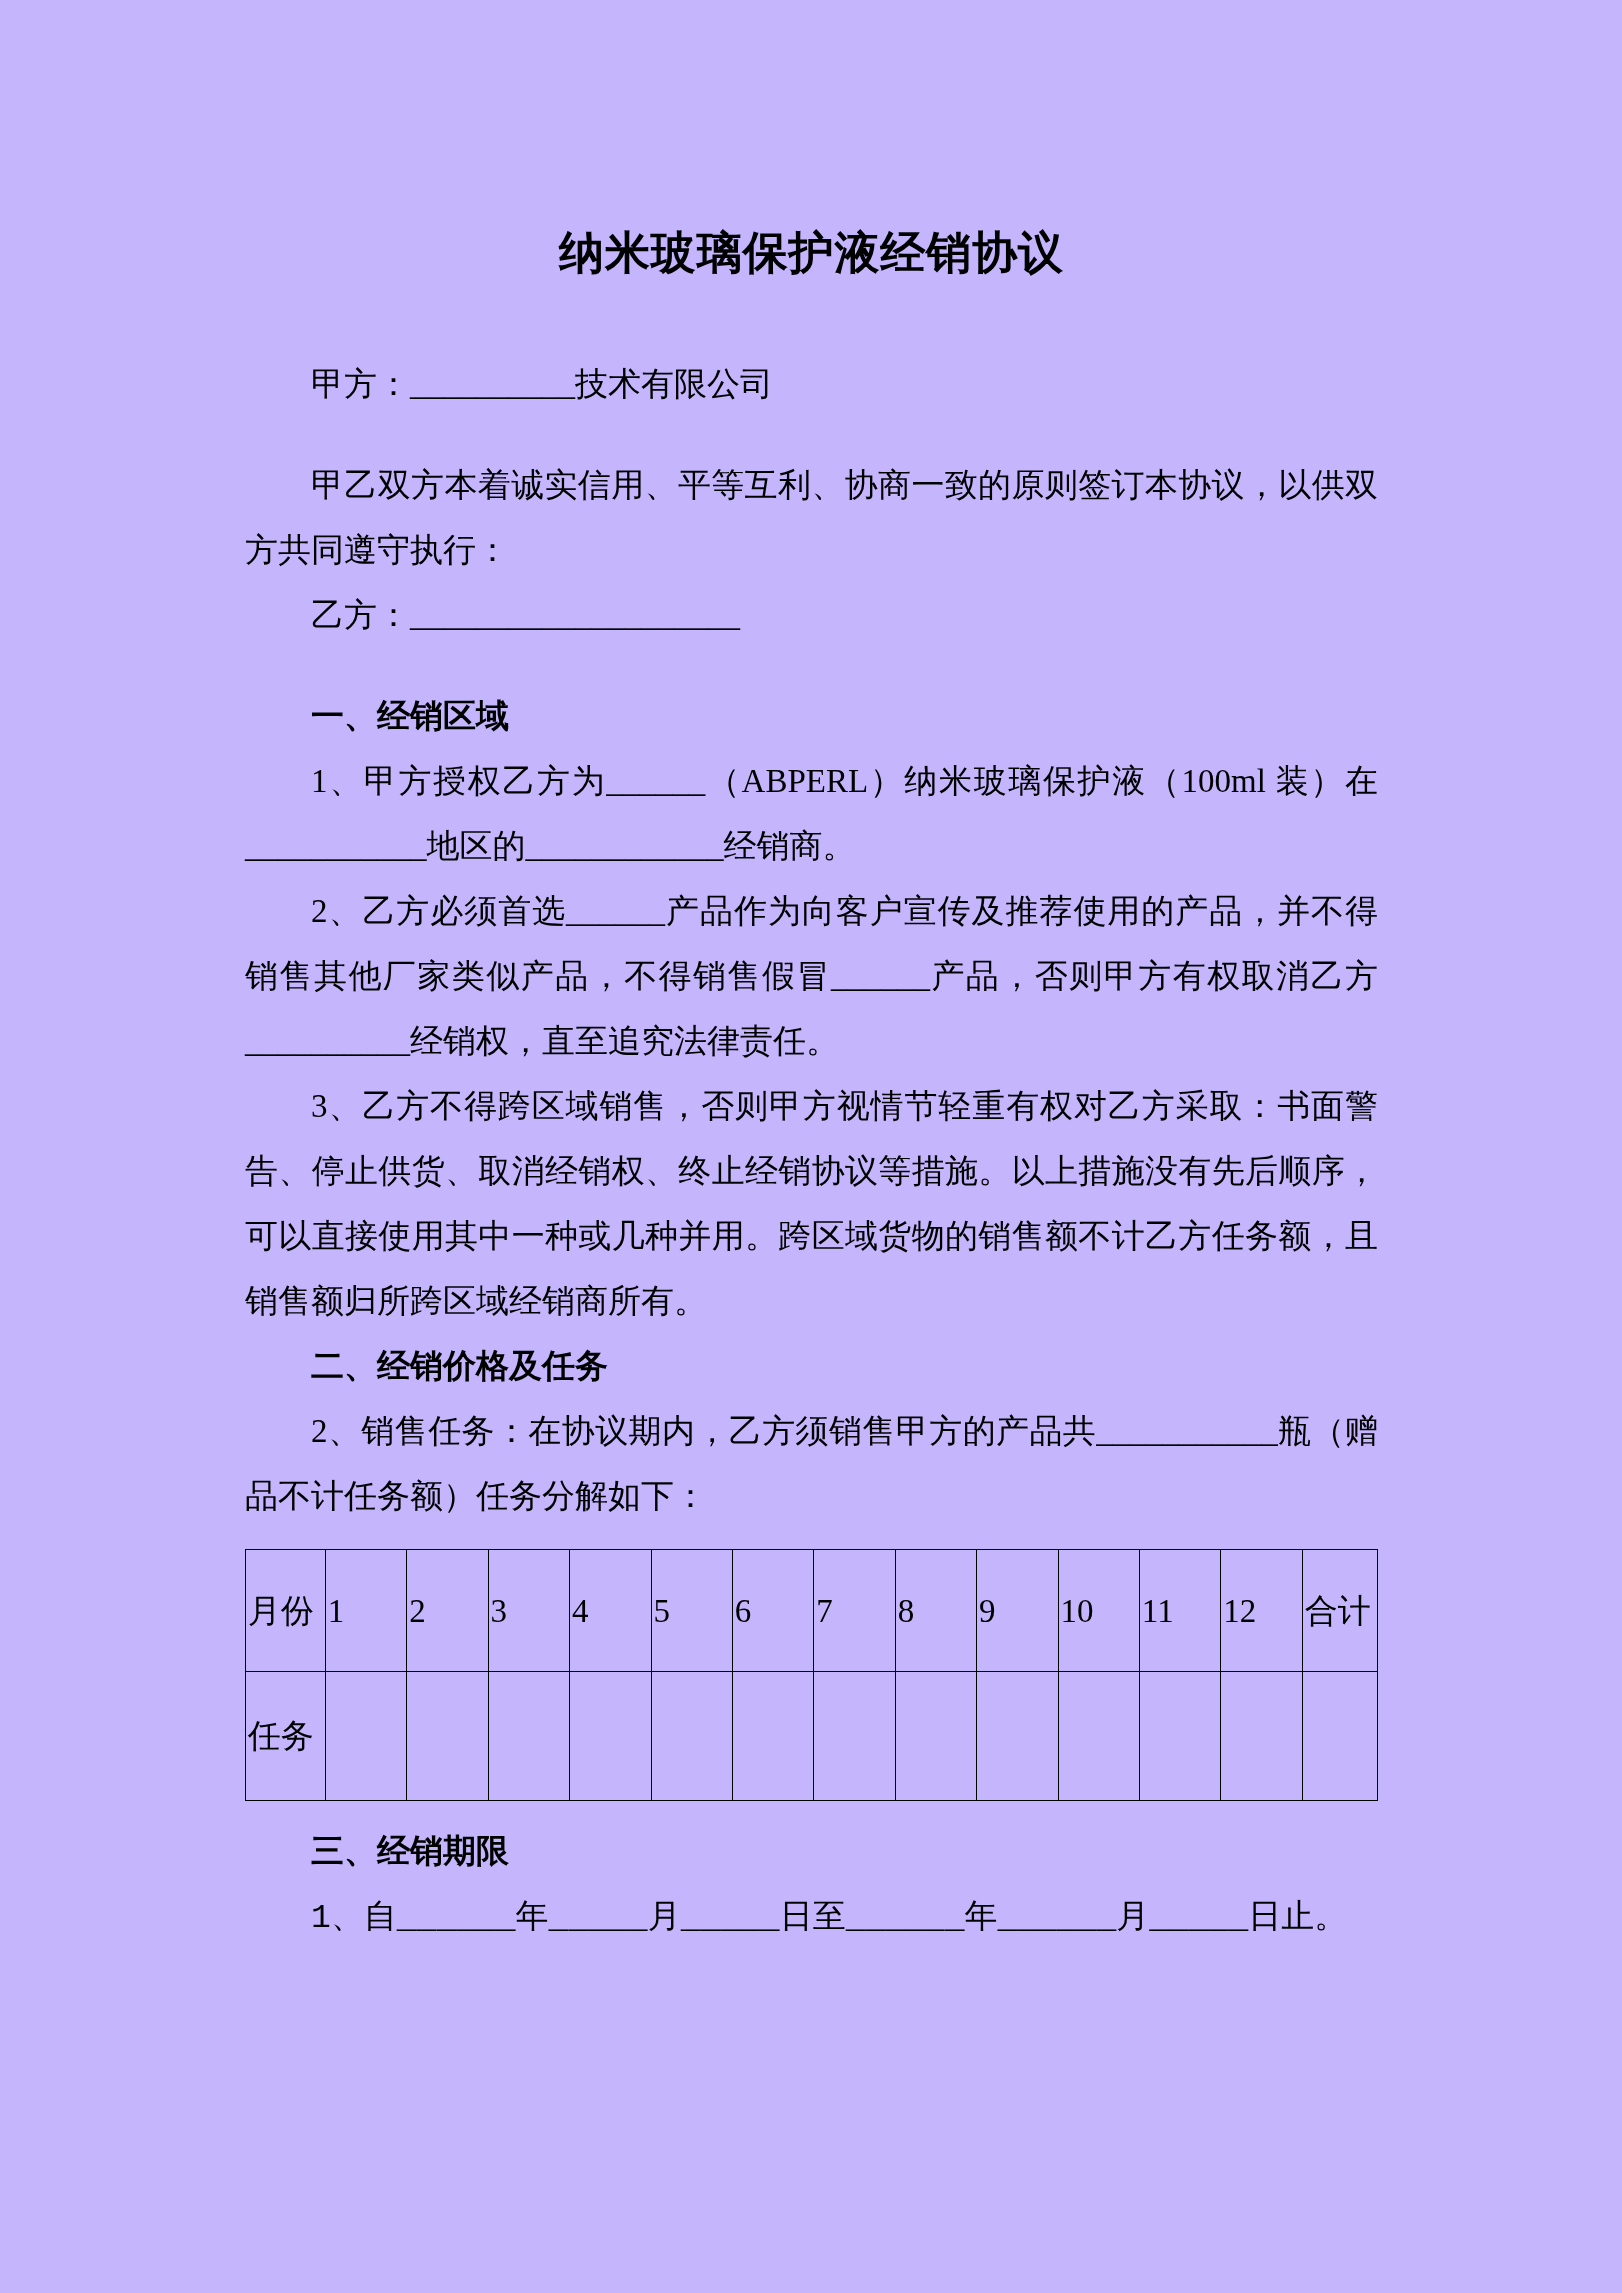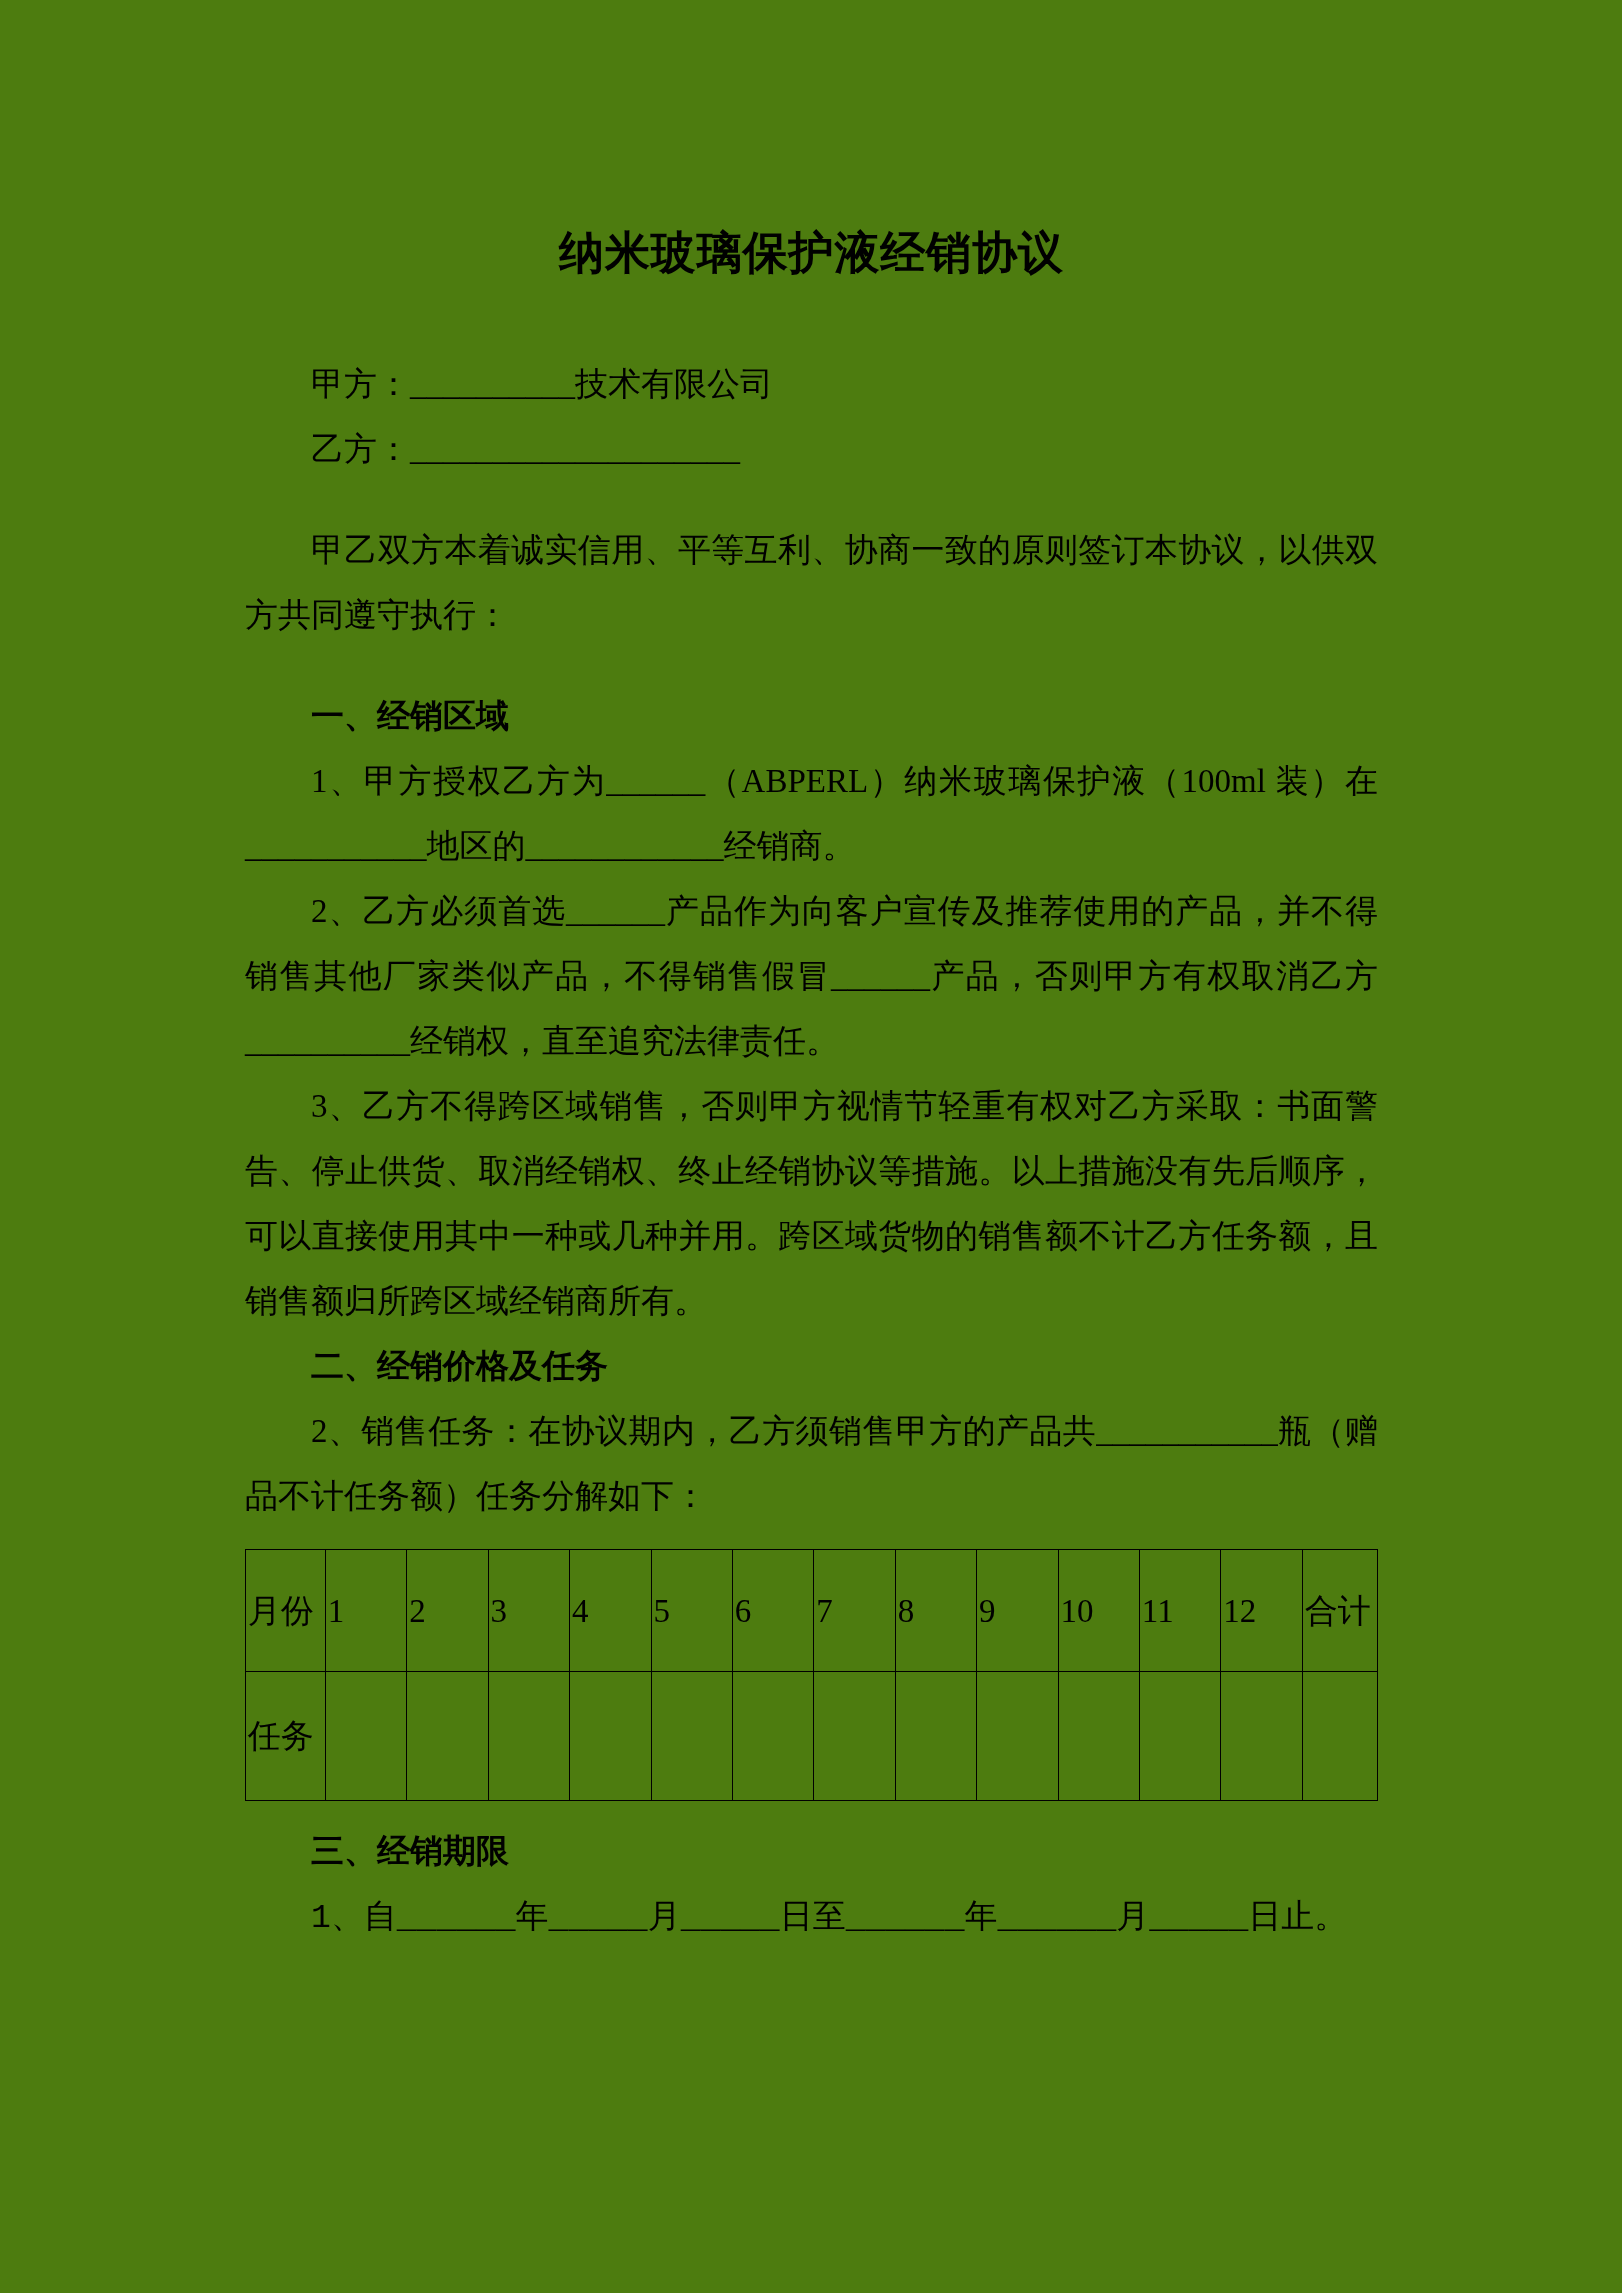--- a/index.html
+++ b/index.html
@@ -5,21 +5,21 @@
   html, body {
     margin: 0;
     padding: 0;
     background: #ffffff;
   }
   .page {
     position: relative;
     width: 1623px;
     height: 2294px;
     margin: 0 auto;
-    background: #4d7c0f;
+    background: #c4b5fd;
     color: #000000;
     font-family: "Liberation Serif", "DejaVu Serif", serif;
     font-size: 33px;
     box-sizing: border-box;
     padding: 225px 245px 0 245px;
     overflow: hidden;
   }
   .doc-title {
     font-size: 45px;
     font-weight: bold;
@@ -66,23 +66,23 @@
   .sec3-block { margin-top: 20px; font-family: Liberation Mono, monospace; }
 </style>
 </head>
 <body>
 
 <div class="page">
 
   <h1 class="doc-title">纳米玻璃保护液经销协议</h1>
 
   <p class="para indent">甲方：__________技术有限公司</p>
+  <p class="para indent gap-top">甲乙双方本着诚实信用、平等互利、协商一致的原则签订本协议，以供双方共同遵守执行：</p>
+
   <p class="para indent">乙方：____________________</p>
-
-  <p class="para indent gap-top">甲乙双方本着诚实信用、平等互利、协商一致的原则签订本协议，以供双方共同遵守执行：</p>
 
   <p class="para indent heading gap-top">一、经销区域</p>
   <p class="para indent">1、甲方授权乙方为______（ABPERL）纳米玻璃保护液（100ml 装）在___________地区的____________经销商。</p>
   <p class="para indent">2、乙方必须首选______产品作为向客户宣传及推荐使用的产品，并不得销售其他厂家类似产品，不得销售假冒______产品，否则甲方有权取消乙方__________经销权，直至追究法律责任。</p>
   <p class="para indent">3、乙方不得跨区域销售，否则甲方视情节轻重有权对乙方采取：书面警告、停止供货、取消经销权、终止经销协议等措施。以上措施没有先后顺序，可以直接使用其中一种或几种并用。跨区域货物的销售额不计乙方任务额，且销售额归所跨区域经销商所有。</p>
 
   <p class="para indent heading">二、经销价格及任务</p>
   <p class="para indent">2、销售任务：在协议期内，乙方须销售甲方的产品共___________瓶（赠品不计任务额）任务分解如下：</p>
 
   <table class="task-table">

